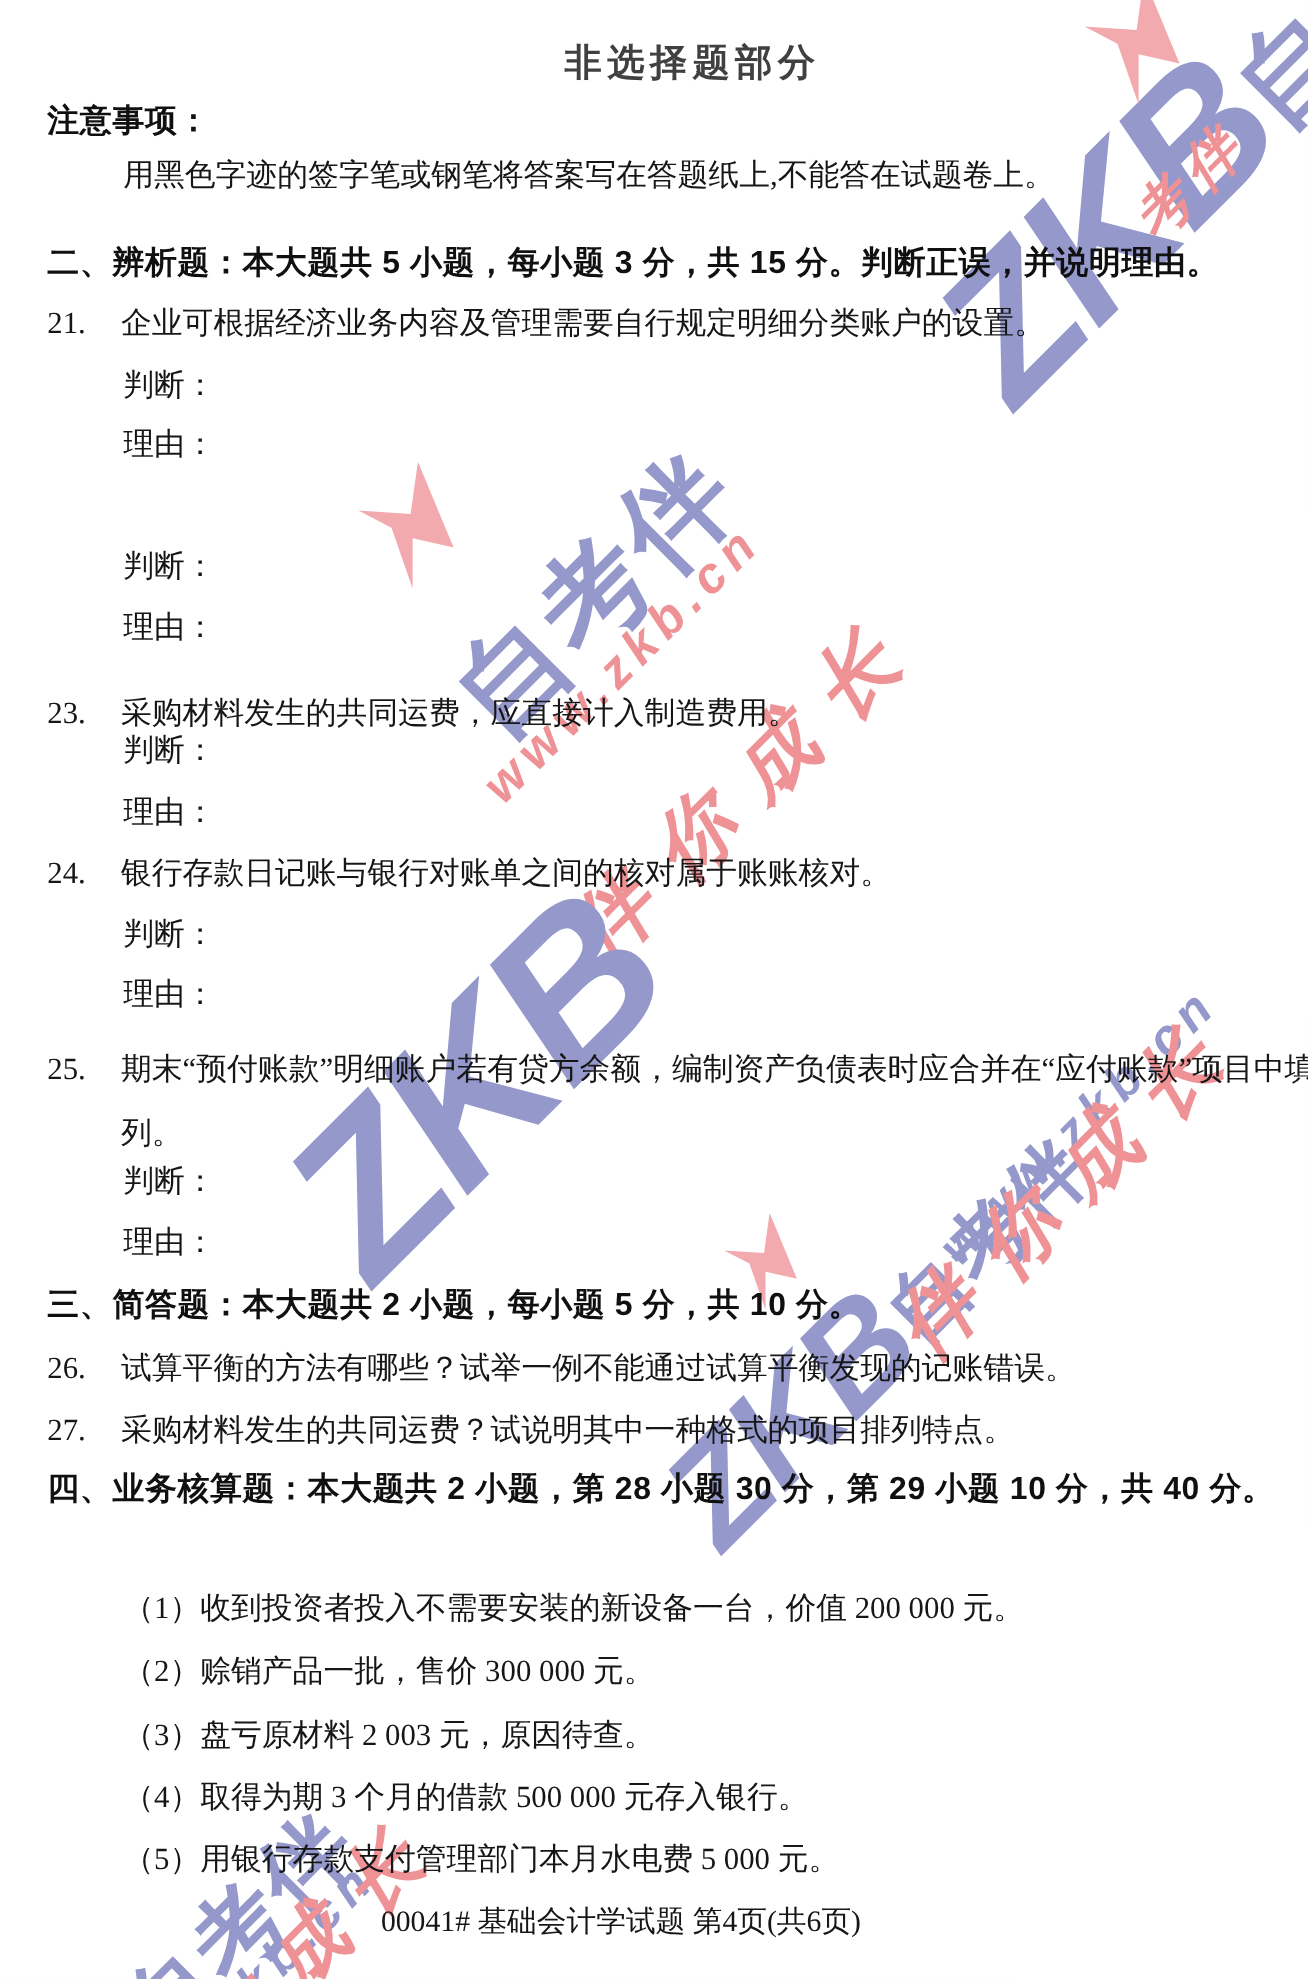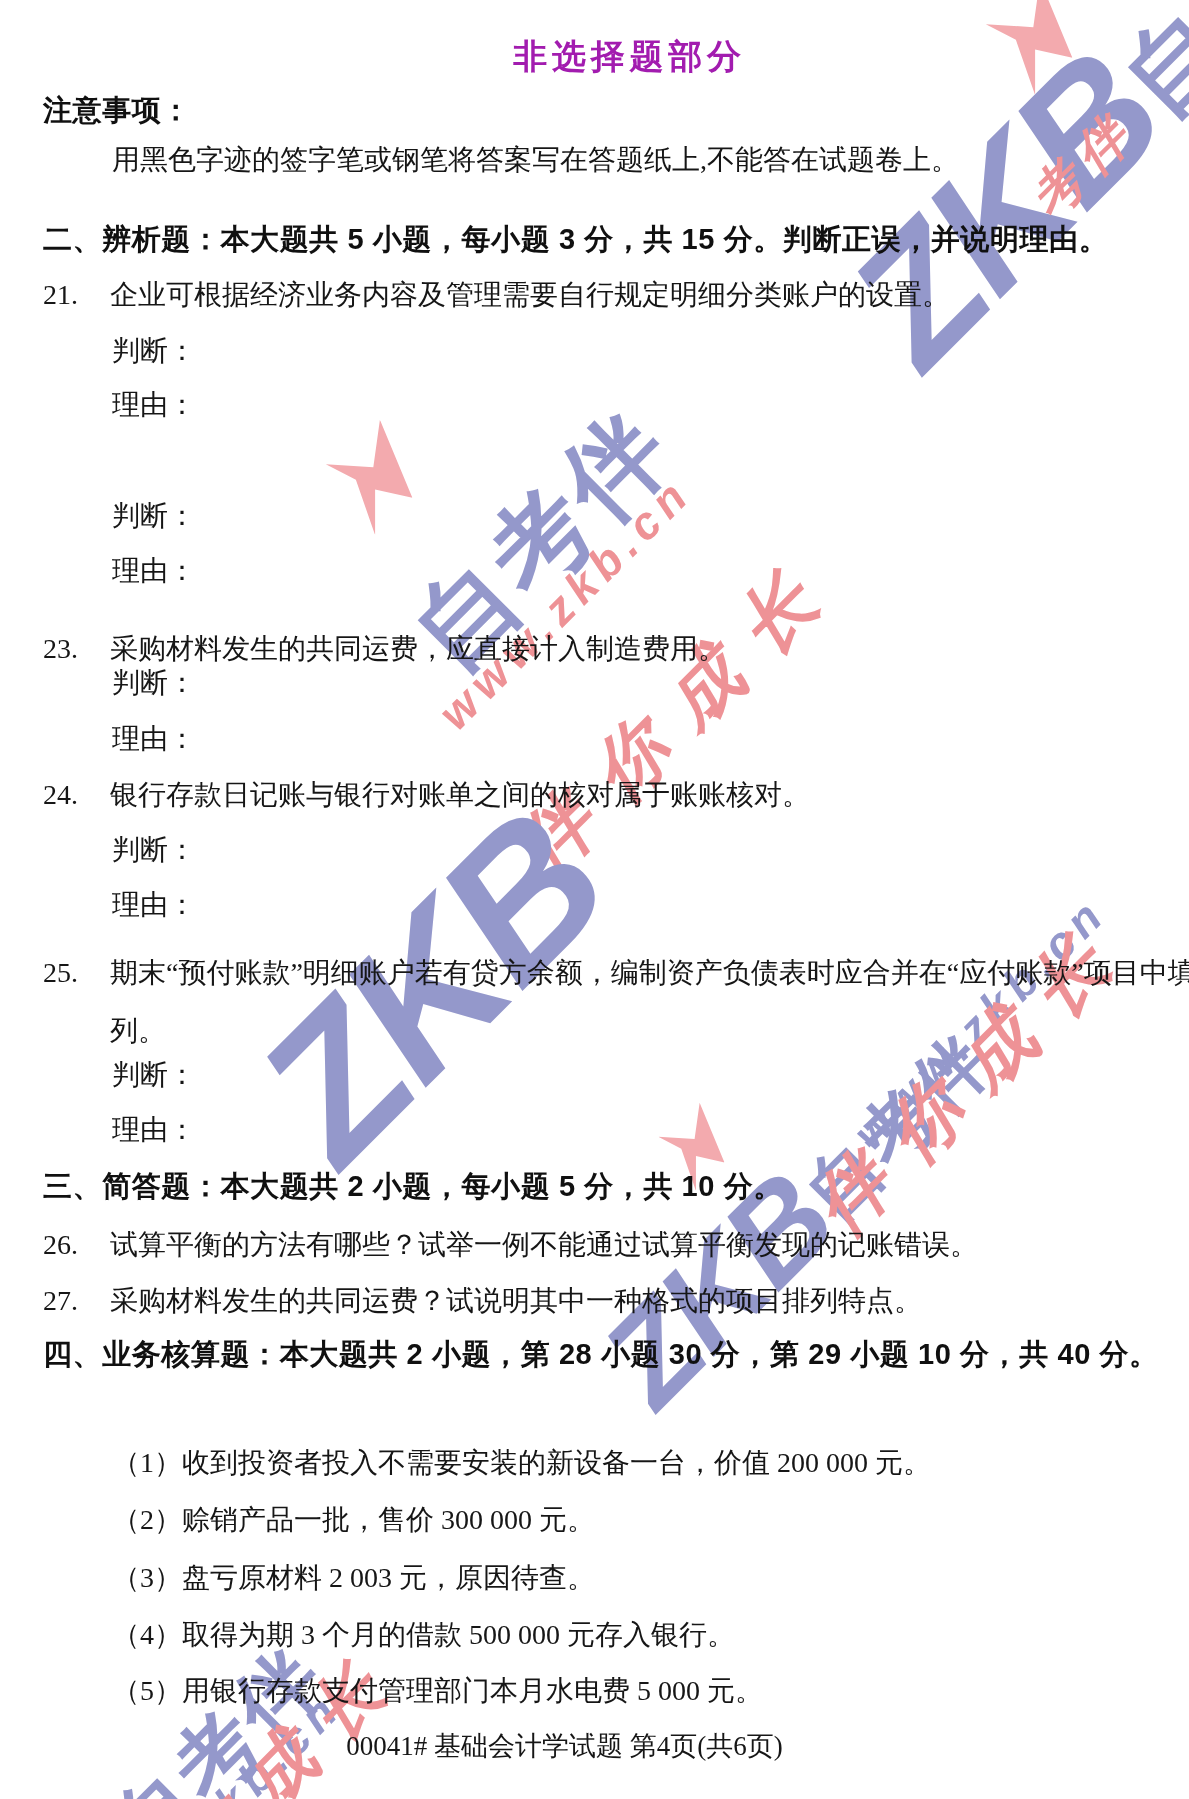--- a/index.html
+++ b/index.html
@@ -53,21 +53,21 @@
   .hang { padding-left:67px; text-indent:-67px; }
   .qno { display:inline-block; width:67px; text-indent:0; }
   .indent1 { left:112px; }
   .heading {
     font-family:"Liberation Sans", sans-serif; font-weight:700;
     font-size:29px; letter-spacing:.02em; color:#101010;
   }
   .title-line {
     position:absolute; top:34px; left:70px; right:0; text-align:center;
     font-family:"Liberation Sans", sans-serif; font-weight:700;
-    font-size:34px; letter-spacing:.14em; color:#a21caf;
+    font-size:34px; letter-spacing:.14em; color:#404040;
   }
   .footer-line {
     position:absolute; top:1728px; left:-60px; right:0; text-align:center;
     font-size:27px;
   }
 </style>
 </head>
 <body>
 
 <div class="page">

